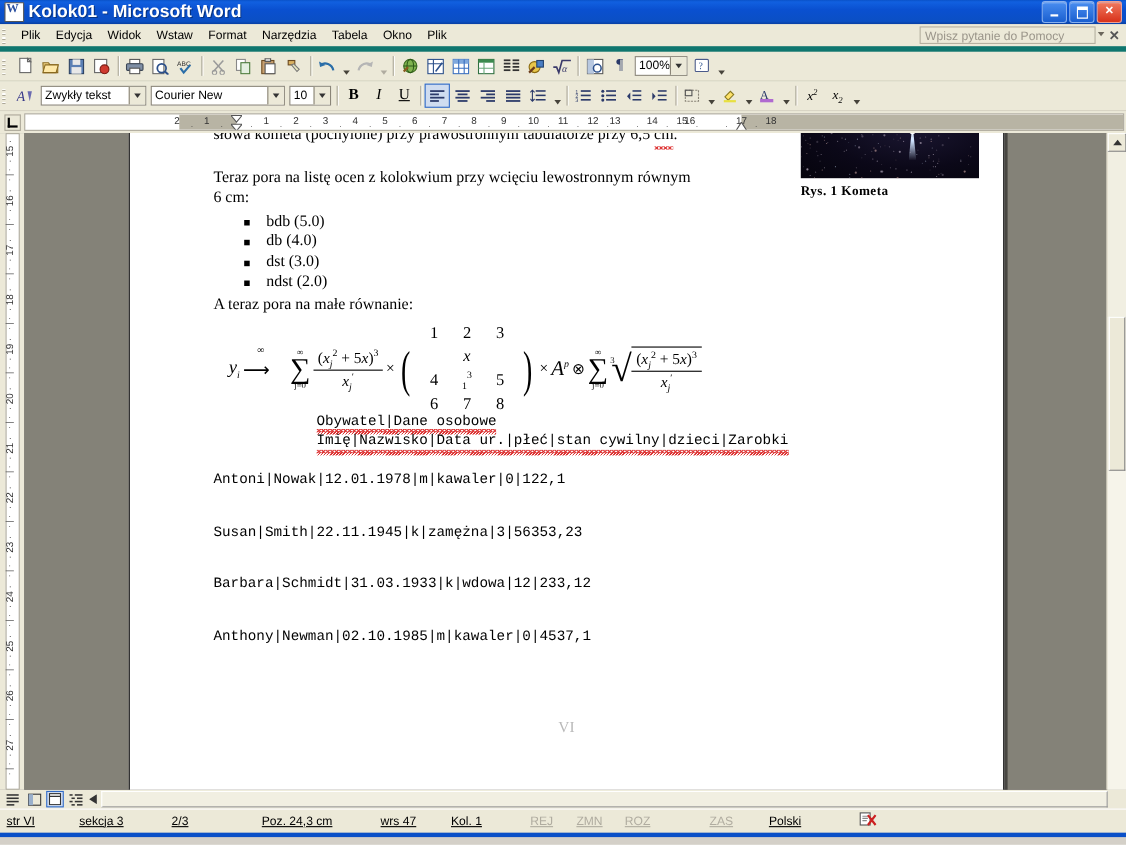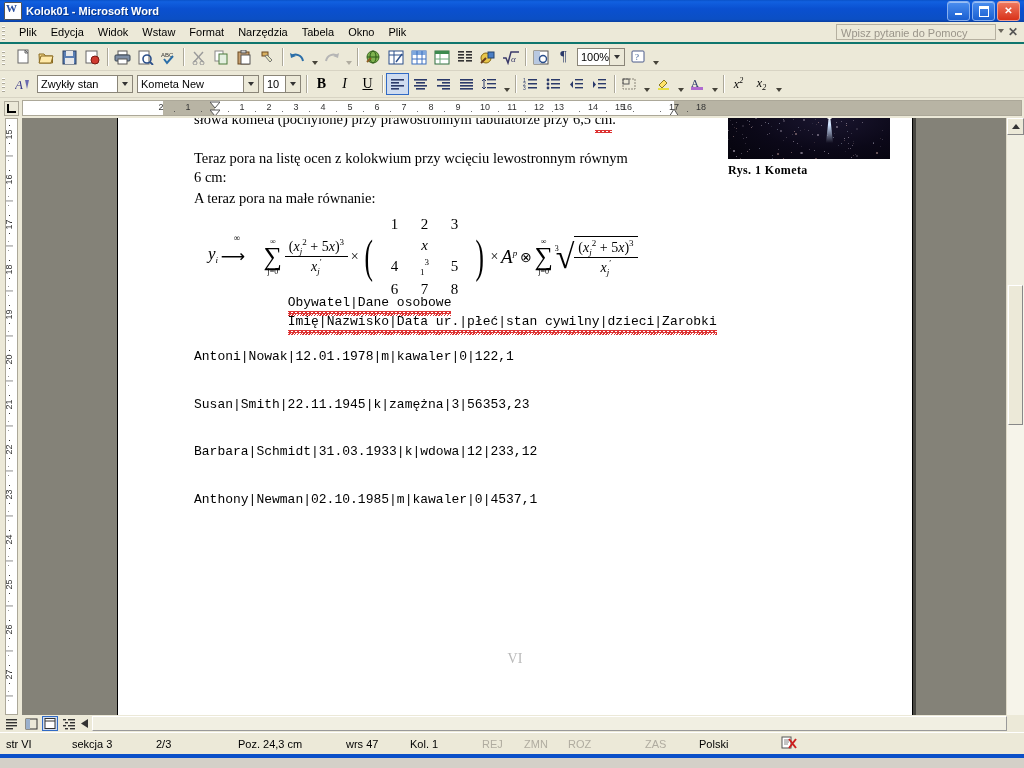--- a/index.html
+++ b/index.html
@@ -20,40 +20,40 @@
   }
   .titlebar .tb-icon{
     width:16px;height:16px;margin:0 4px 0 2px;position:relative;flex:0 0 auto;
     background:#fff;border:1px solid #555;border-radius:1px;
   }
   .titlebar .tb-icon:before{
     content:"W";position:absolute;left:1px;top:-1px;font-size:11px;font-weight:bold;
     color:#2a4fa0;font-family:"Liberation Serif",serif;
   }
   .titlebar .tb-title{
-    color:#fff;font-weight:bold;font-size:11px;letter-spacing:0px;flex:1 1 auto;
+    color:#fff;font-weight:bold;font-size:16px;letter-spacing:0px;flex:1 1 auto;
     text-shadow:1px 1px 0 rgba(0,0,0,.35);
   }
   .tb-buttons{display:flex;gap:2px;padding-right:2px;}
   .tb-btn{
     width:21px;height:18px;border:1px solid #88b0ee;border-radius:3px;
     display:flex;align-items:center;justify-content:center;
     color:#fff;font-size:10px;font-weight:bold;line-height:1;
     box-shadow:inset 0 1px 0 rgba(255,255,255,.45);
   }
   .tb-min{background:linear-gradient(to bottom,#4a8ef0,#1a5fd0);}
   .tb-max{background:linear-gradient(to bottom,#4a8ef0,#1a5fd0);}
   .tb-close{background:linear-gradient(to bottom,#f07a60,#d8321a);border-color:#f0a090;}
   .tb-min span{display:block;width:7px;height:2px;background:#fff;margin-top:6px;}
   .tb-max span{display:block;width:8px;height:7px;border:1.5px solid #fff;border-top-width:3px;}
 
   
   .menubar{
     height:20px;background:#ece9d8;display:flex;align-items:center;
-    border-bottom:2px solid #0f766e;position:relative;
+    border-bottom:5px solid #0f766e;position:relative;
   }
   .grip{width:8px;height:16px;margin:0 2px;
     background:repeating-linear-gradient(to bottom,#fff 0 1px,#aca899 1px 2px,transparent 2px 4px);
     background-position:0 2px;background-repeat:no-repeat;background-size:3px 14px;
   }
   .menu-item{padding:2px 7px;color:#000;font-size:11px;cursor:default;}
   .help-box{
     position:absolute;right:28px;top:2px;width:160px;height:16px;
     border:1px solid #b5b0a0;background:#ece9d8;color:#9a958a;font-size:11px;
     padding-left:4px;line-height:16px;box-sizing:border-box;
@@ -165,21 +165,21 @@
   .sarrow-up{width:0;height:0;border-left:4px solid transparent;border-right:4px solid transparent;border-bottom:5px solid #333;}
   .sthumb{width:15px;background:#ece9d8;border:1px solid #fff;border-right-color:#888;
      border-bottom-color:#888;margin:0 1px;box-sizing:border-box;}
   .strack{background:#f6f4ea;}
   .hscrollrow{height:17px;background:#ece9d8;display:flex;align-items:center;}
   .viewbtn{width:18px;height:16px;display:flex;align-items:center;justify-content:center;margin-left:2px;}
 
   
   .statusbar{height:21px;background:#ece9d8;display:flex;align-items:center;
      border-top:1px solid #fff;font-size:11px;color:#000;}
-  .st{padding:0 6px;white-space:nowrap;}
+  .st{padding:0 6px;white-space:nowrap;text-decoration:underline;}
   .st.dim{color:#b0aca0;}
   .bottombar{height:4px;background:#0a50c8;}
 </style>
 </head>
 <body>
 
 <div class="app">
 
   <div class="titlebar">
     <div class="tb-icon"></div>
@@ -398,27 +398,27 @@
 
   <div class="toolbar">
     <div class="grip"></div>
     <div class="tbtn">
       <svg width="17" height="15">
           <text x="0" y="12" font-size="13" font-family="Liberation Serif" font-style="italic" fill="#3a3a8a">A</text>
           <path d="M10 3 l4 0 l-2 9 z" fill="#6a6ab0"></path>
         </svg>
     </div>
     <div class="combo" style="width:96px;">
-      <div class="cval">Zwykły stan</div>
+      <div class="cval">Zwykły tekst</div>
       <div class="cbtn">
           <i></i>
         </div>
     </div>
     <div class="combo" style="width:122px;">
-      <div class="cval">Kometa New</div>
+      <div class="cval">Courier New</div>
       <div class="cbtn">
           <i></i>
         </div>
     </div>
     <div class="combo" style="width:38px;">
       <div class="cval">10</div>
       <div class="cbtn">
           <i></i>
         </div>
     </div>
@@ -667,20 +667,26 @@
 
           <div class="para">
             <span>słowa kometa (pochylone) przy prawostronnym tabulatorze przy 6,5 <span class="sp-cm" style="display: inline-block; background-image: linear-gradient(45deg, transparent 40%, rgb(221, 51, 51) 40%, rgb(221, 51, 51) 60%, transparent 60%), linear-gradient(-45deg, transparent 40%, rgb(221, 51, 51) 40%, rgb(221, 51, 51) 60%, transparent 60%); background-size: 4px 3px; background-repeat: repeat-x; background-position: left bottom; padding-bottom: 3px;">cm</span>.</span>
           </div>
 
           <div style="height:16px"></div>
 
           <div class="para tight">Teraz pora na listę ocen z kolokwium przy wcięciu lewostronnym równym</div>
           <div class="para tight">6 cm:</div>
 
+          <ul class="grades">
+            <li>bdb (5.0)</li>
+            <li>db (4.0)</li>
+            <li>dst (3.0)</li>
+            <li>ndst (2.0)</li>
+          </ul>
 
           <div class="para tight" style="margin-top:2px;">A teraz pora na małe równanie:</div>
 
           <div class="eq" style="padding-left:14px;margin-top:6px;">
             <span class="itl" style="font-size:17px;">y<sub class="sm" style="font-style:italic;">i</sub></span>
             <span style="display:inline-block;position:relative;width:40px;vertical-align:middle;">
               <span style="position:absolute;top:-13px;left:13px;font-size:9px;">∞</span>
               <span style="font-size:17px;">⟶</span>
             </span>
             <span class="sig">

